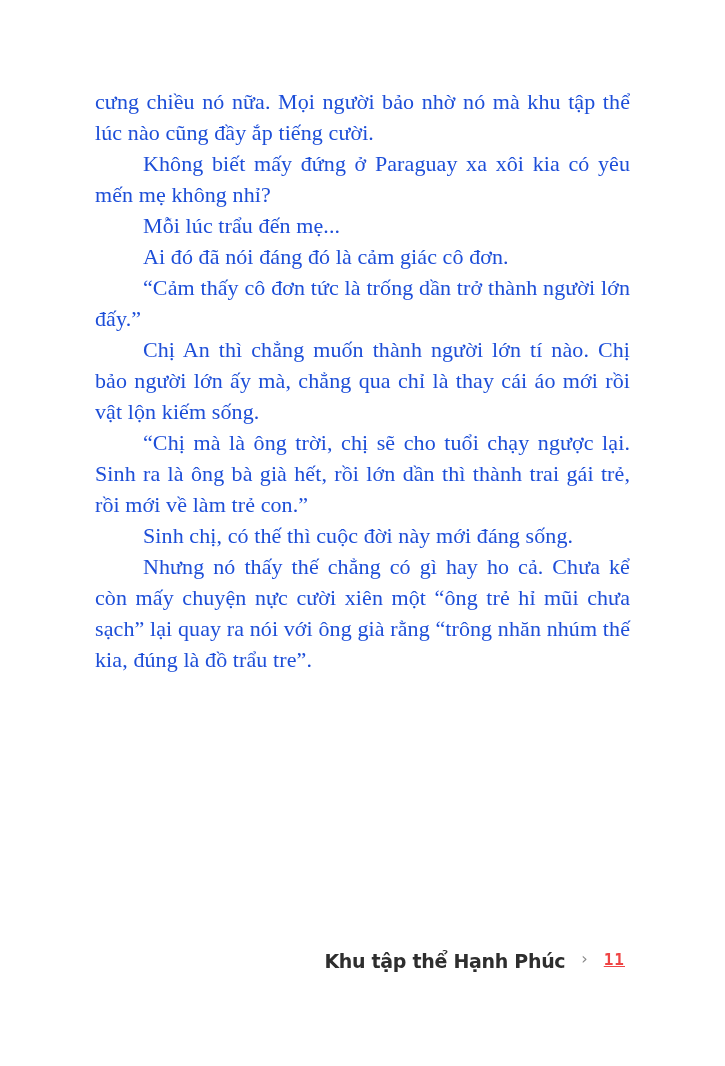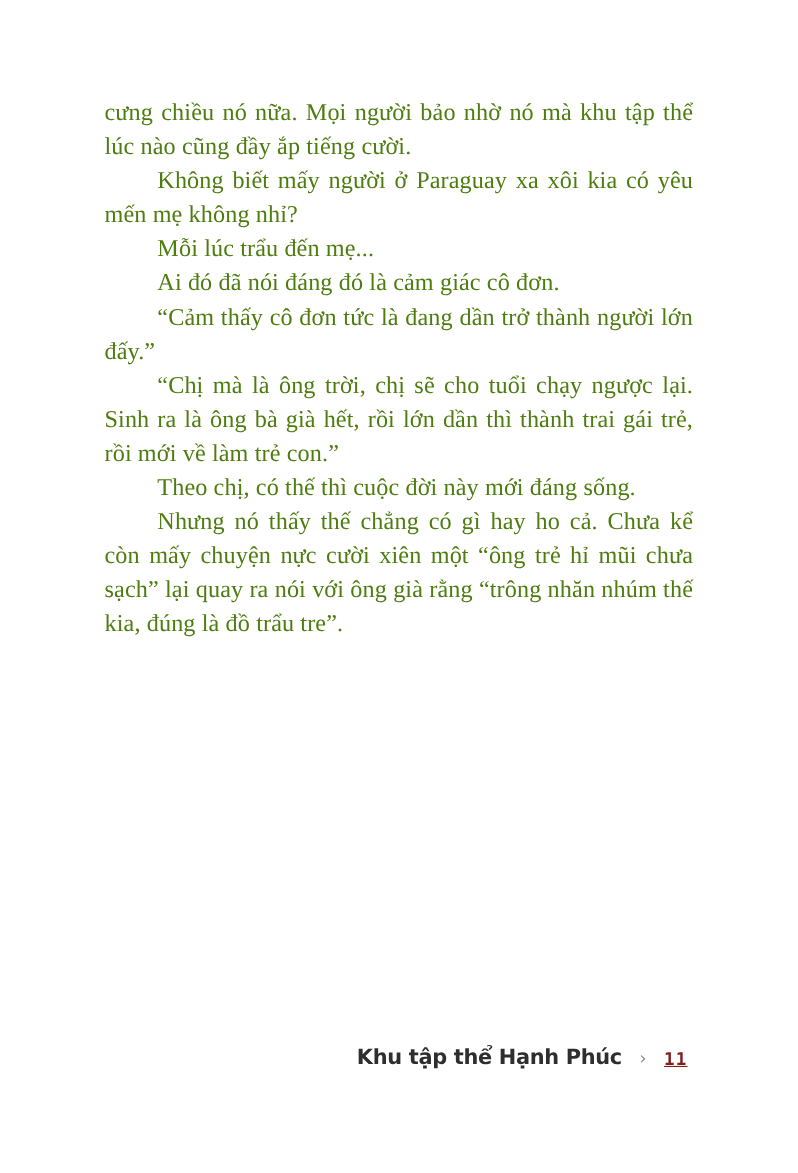--- a/index.html
+++ b/index.html
@@ -18,70 +18,71 @@
     position: absolute;
     left: 95px;
     top: 86px;
     width: 535px;
   }
   .para {
     margin: 0;
     padding: 0;
     font-size: 22px;
     line-height: 31px;
-    color: #4d7c0f;
+    color: #1d4ed8;
     text-align: justify;
     letter-spacing: 0.1px;
   }
   .para.indent {
     text-indent: 48px;
   }
   .footer {
     position: absolute;
     top: 950px;
     left: 95px;
     right: 100px;
     display: flex;
     justify-content: flex-end;
-    align-items: flex-end;
+    align-items: flex-start;
     gap: 16px;
   }
   .footer .book-title {
     font-family: "DejaVu Sans", sans-serif;
     font-weight: 700;
     font-size: 19px;
     letter-spacing: -0.3px;
     color: #2e2e2e;
   }
   .footer .sep {
     font-family: "DejaVu Sans", sans-serif;
     font-size: 16px;
     color: #8a8a8a;
     transform: translateY(-1px);
   }
   .footer .page-num {
     font-family: "DejaVu Sans Mono", monospace;
     font-size: 16px;
     font-weight: 700;
-    color: #7f1d1d;
+    color: #ef4444;
     letter-spacing: 1px;
     text-decoration: underline;
   }
 </style>
 </head>
 <body>
 
 <main class="page">
     <p class="para">cưng chiều nó nữa. Mọi người bảo nhờ nó mà khu tập thể lúc nào cũng đầy ắp tiếng cười.</p>
-    <p class="para indent">Không biết mấy người ở Paraguay xa xôi kia có yêu mến mẹ không nhỉ?</p>
+    <p class="para indent">Không biết mấy đứng ở Paraguay xa xôi kia có yêu mến mẹ không nhỉ?</p>
     <p class="para indent">Mỗi lúc trẩu đến mẹ...</p>
     <p class="para indent">Ai đó đã nói đáng đó là cảm giác cô đơn.</p>
-    <p class="para indent">“Cảm thấy cô đơn tức là đang dần trở thành người lớn đấy.”</p>
+    <p class="para indent">“Cảm thấy cô đơn tức là trống dần trở thành người lớn đấy.”</p>
+    <p class="para indent">Chị An thì chẳng muốn thành người lớn tí nào. Chị bảo người lớn ấy mà, chẳng qua chỉ là thay cái áo mới rồi vật lộn kiếm sống.</p>
     <p class="para indent">“Chị mà là ông trời, chị sẽ cho tuổi chạy ngược lại. Sinh ra là ông bà già hết, rồi lớn dần thì thành trai gái trẻ, rồi mới về làm trẻ con.”</p>
-    <p class="para indent">Theo chị, có thế thì cuộc đời này mới đáng sống.</p>
+    <p class="para indent">Sinh chị, có thế thì cuộc đời này mới đáng sống.</p>
     <p class="para indent">Nhưng nó thấy thế chẳng có gì hay ho cả. Chưa kể còn mấy chuyện nực cười xiên một “ông trẻ hỉ mũi chưa sạch” lại quay ra nói với ông già rằng “trông nhăn nhúm thế kia, đúng là đồ trẩu tre”.</p>
   </main>
 
 <div class="footer">
   <span class="book-title">Khu tập thể Hạnh Phúc</span>
   <span class="sep">›</span>
   <span class="page-num">11</span>
 </div>
 
 </body></html>

